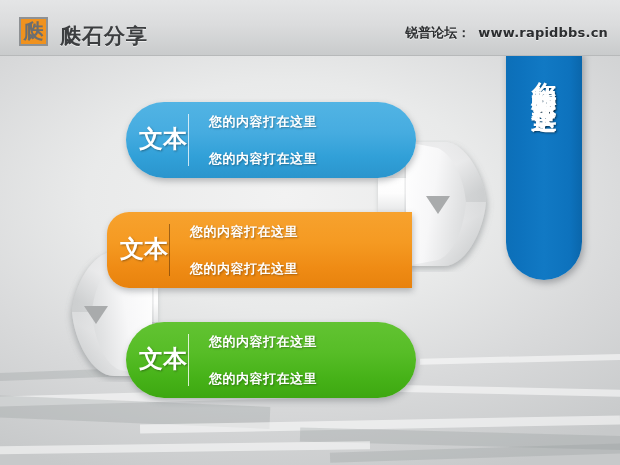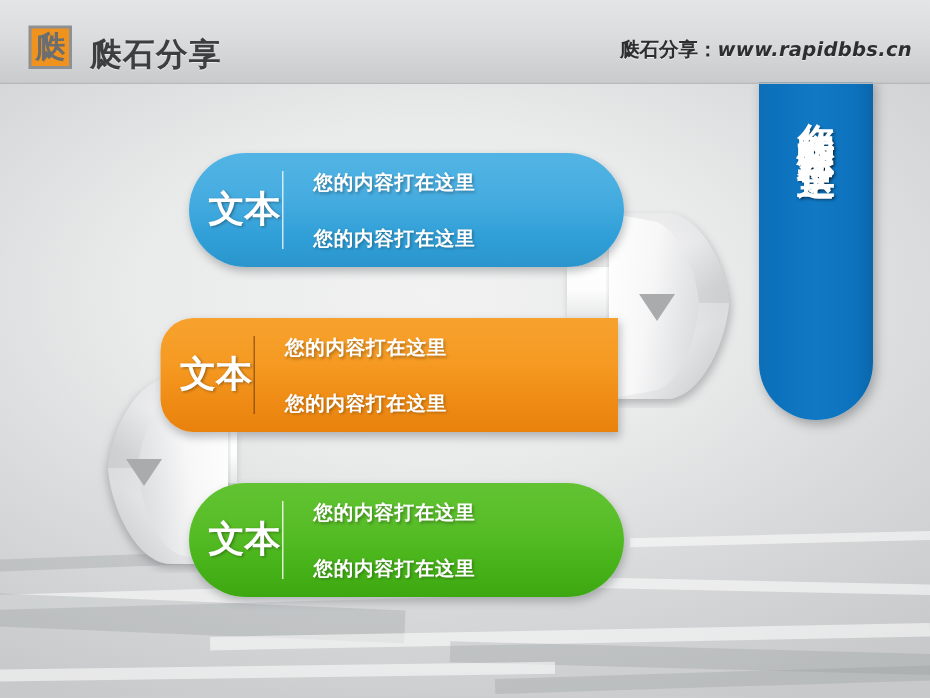--- a/index.html
+++ b/index.html
@@ -48,21 +48,21 @@
     font-size:21px; font-weight:bold; color:#3c3e40;
     letter-spacing:1px;
     text-shadow:0 1px 0 rgba(255,255,255,.6);
   }
   #wm {
     position:absolute; right:12px; top:24px;
     font-size:13px; font-weight:bold; color:#2c2e30;
     white-space:nowrap;
     text-shadow:0 1px 0 rgba(255,255,255,.55);
   }
-  #wm .url { font-style:italic; letter-spacing:.2px; }
+  #wm .url { letter-spacing:.2px;margin-left:8px; }
 
   
   #vtitle {
     position:absolute; left:506px; top:52px; width:76px; height:228px;
     background:linear-gradient(90deg,#0c6fb8 0%,#0d72bd 18%,#1179c4 50%,#0d72bd 84%,#0a66ab 100%);
     border-bottom-left-radius:38px; border-bottom-right-radius:38px;
     box-shadow:2px 3px 7px rgba(80,85,90,.45);
     z-index:30;
     display:flex; align-items:flex-start; justify-content:center;
     padding-top:10px;
@@ -142,21 +142,21 @@
   <div class="streak dark" style="left:-20px; top:368px; width:300px; height:8px; transform:rotate(-2.2deg);"></div>
   <div class="streak" style="left:420px; top:356px; width:230px; height:6px; transform:rotate(-1.4deg);"></div>
   <div class="streak dark" style="left:330px; top:448px; width:300px; height:10px; transform:rotate(-1.8deg);"></div>
 
   <div id="topbar">
     <div id="logo-box">
       <div id="logo-inner">瓞</div>
     </div>
     <div id="logo-text">瓞石分享</div>
     <div id="wm">
-      <span>瓞石分享：</span><span class="url">www.rapidbbs.cn</span>
+      <span>锐普论坛：</span><span class="url">www.rapidbbs.cn</span>
     </div>
   </div>
 
   <div id="vtitle">
     <div id="vtitle-text">您的标题写在这里</div>
   </div>
 
   <div class="notch" style="left:378px; top:178px; width:44px; height:34px;
               box-shadow:0 2px 4px rgba(120,125,130,.28);"></div>
   <div class="notch" style="left:108px; top:288px; width:50px; height:34px;

